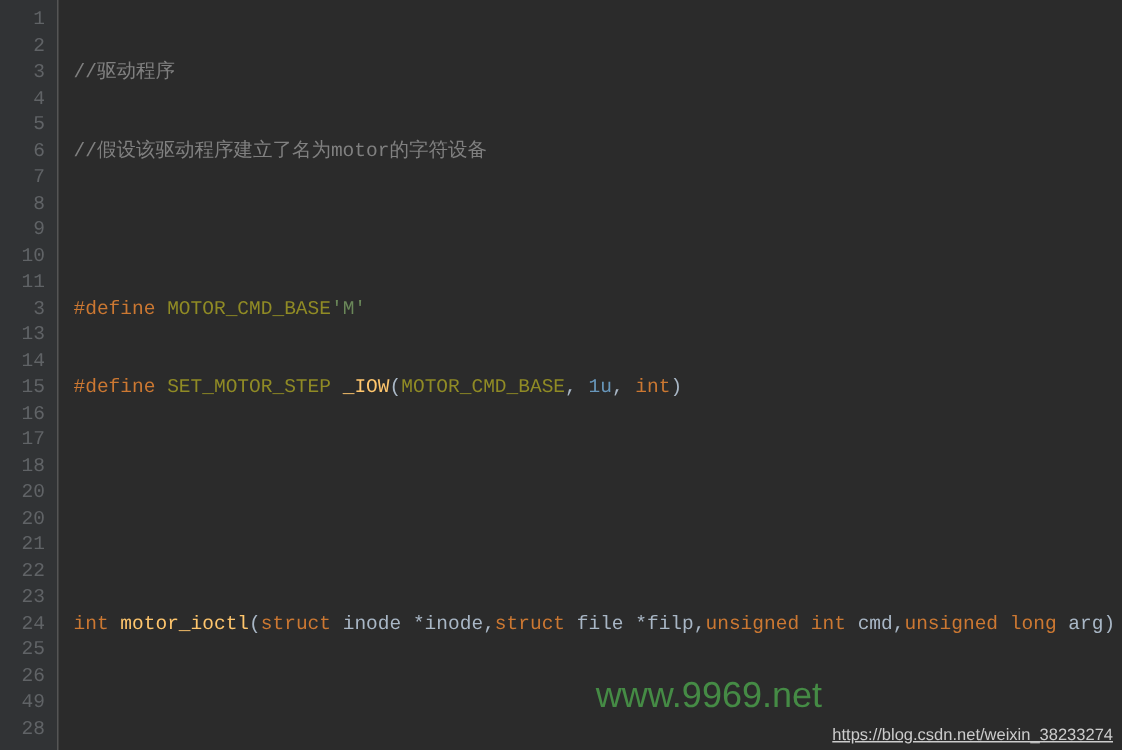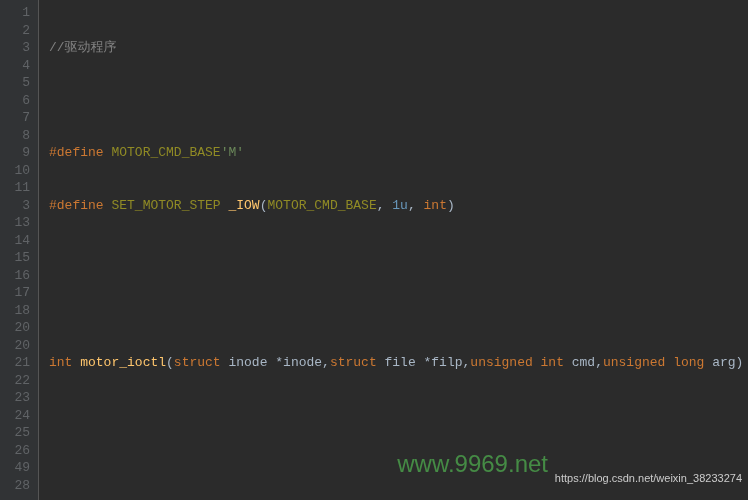--- a/index.html
+++ b/index.html
@@ -49,26 +49,27 @@
   bottom: 22px;
   right: 200px;
   color: #4a9c4a;
   font-size: 24px;
   font-family: Arial, sans-serif;
   opacity: 0.85;
   pointer-events: none;
 }
 .watermark2 {
   position: absolute;
-  bottom: 16px;
+  bottom: 4px;
   right: 6px;
   color: #cccccc;
   font-size: 11px;
   font-family: Arial, sans-serif;
   pointer-events: none;
+  text-decoration: underline;
 }
 </style>
 </head>
 <body>
 
 <div class="editor">
   <div class="gutter" id="gutter">
       <div>1</div>
       <div>2</div>
       <div>3</div>
@@ -93,20 +94,21 @@
       <div>22</div>
       <div>23</div>
       <div>24</div>
       <div>25</div>
       <div>26</div>
       <div>49</div>
       <div>28</div>
     </div>
   <div class="code">
     <div class="line"><span class="c-comment">//驱动程序</span></div>
+    <div class="line"><span class="c-comment">//假设该驱动程序建立了名为motor的字符设备</span></div>
     <div class="line"></div>
     <div class="line"><span class="c-preproc">#define </span><span class="c-macro">MOTOR_CMD_BASE</span><span class="c-str">'M'</span></div>
     <div class="line"><span class="c-preproc">#define </span><span class="c-macro">SET_MOTOR_STEP </span><span class="c-func">_IOW</span><span class="c-punc">(</span><span class="c-macro">MOTOR_CMD_BASE</span><span class="c-punc">, </span><span class="c-num">1u</span><span class="c-punc">, </span><span class="c-keyword">int</span><span class="c-punc">)</span></div>
     <div class="line"></div>
     <div class="line"></div>
     <div class="line"><span class="c-keyword">int </span><span class="c-func">motor_ioctl</span><span class="c-punc">(</span><span class="c-keyword">struct </span><span class="c-id">inode *inode,</span><span class="c-keyword">struct </span><span class="c-id">file *filp,</span><span class="c-keyword">unsigned int </span><span class="c-id">cmd,</span><span class="c-keyword">unsigned long </span><span class="c-id">arg</span><span class="c-punc">)</span></div>
     
     
     
     

